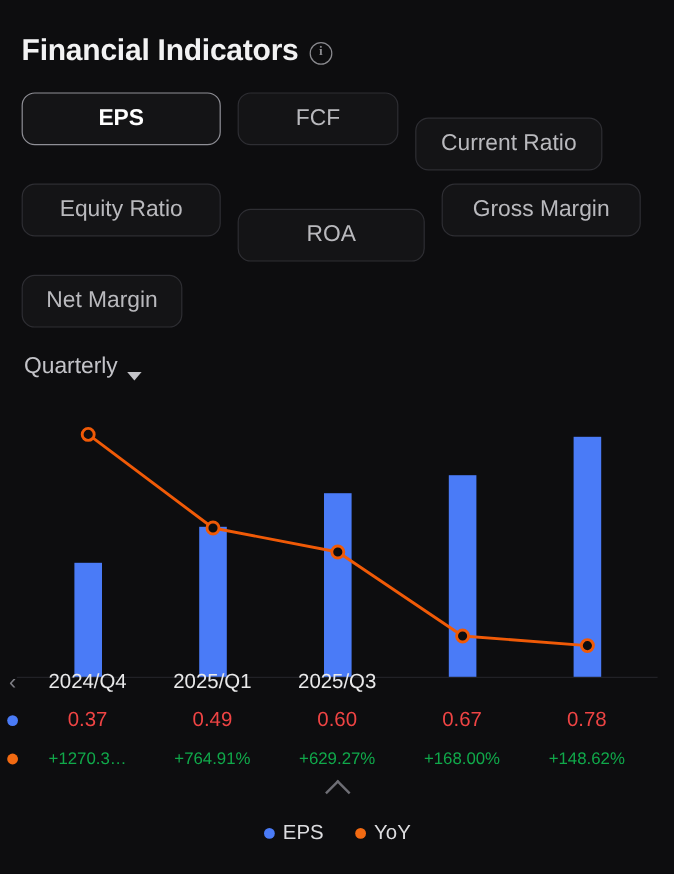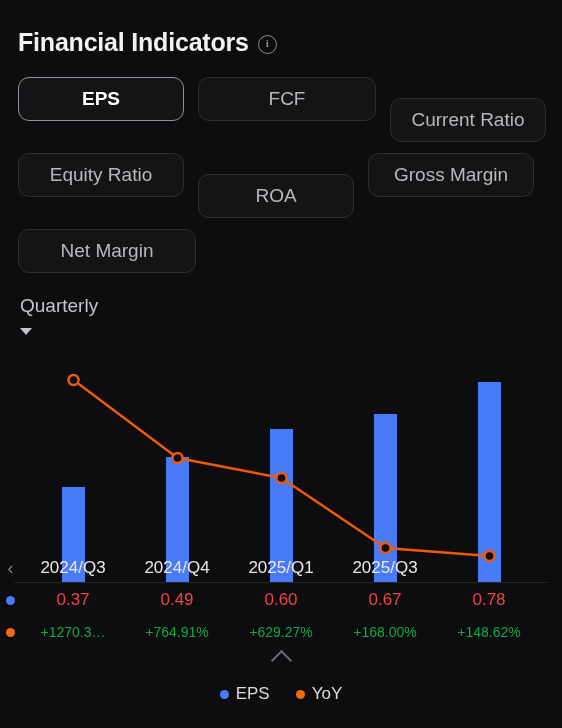--- a/index.html
+++ b/index.html
@@ -70,38 +70,37 @@
     color: #b9b9bd;
     font-size: 19px;
     display: flex;
     align-items: center;
     justify-content: center;
     box-sizing: border-box;
     cursor: pointer;
     white-space: nowrap;
   }
   .chip.w-a { width: 166px; }
-  .chip.w-b { width: 178px; }
+  .chip.w-b { width: 134px; }
   .chip.w-c { width: 156px; margin-top: 21px; }
   .chip.selected {
     border-color: #8f8f96;
     color: #ffffff;
     font-weight: 700;
   }
 
   
   .period {
     margin: 22px 0 0 20px;
     display: inline-flex;
-    align-items: flex-start;
+    align-items: flex-end;
     gap: 8px;
     color: #c3c3c8;
     font-size: 19px;
     cursor: pointer;
-    flex-direction: column;
   }
   .caret-down {
     width: 0; height: 0;
     border-left: 6px solid transparent;
     border-right: 6px solid transparent;
     border-top: 7px solid #c3c3c8;
     margin-top: 3px;
   }
 
   
@@ -260,21 +259,20 @@
     </svg>
   </div>
 
   
   <div class="table">
 
     <div class="trow row-period">
       <div class="lead">
         <span class="prev-arrow">‹</span>
       </div>
-      <div class="tcell">2024/Q3</div>
       <div class="tcell">2024/Q4</div>
       <div class="tcell">2025/Q1</div>
       <div class="tcell">2025/Q3</div>
     </div>
 
     <div class="trow row-eps">
       <div class="lead">
         <span class="dot dot-eps"></span>
       </div>
       <div class="tcell">0.37</div>

